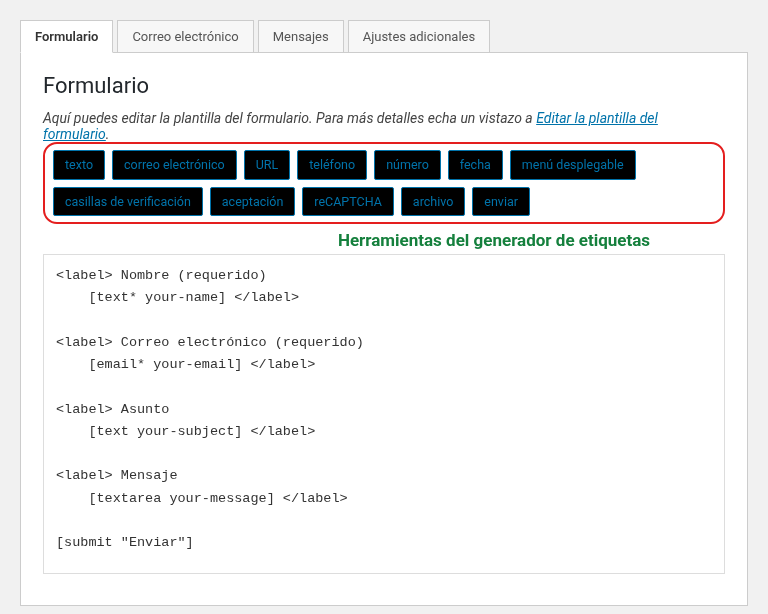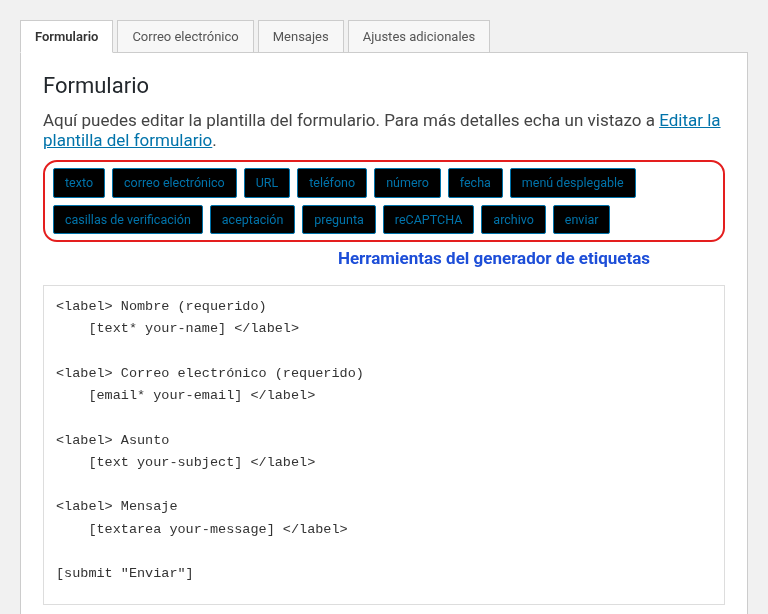--- a/index.html
+++ b/index.html
@@ -53,23 +53,23 @@
       position: relative;
       z-index: 1;
     }
     .panel-title {
       font-size: 22px;
       font-weight: 400;
       color: #23282d;
       margin-bottom: 12px;
     }
     .panel-desc {
-      font-size: 17px;
+      font-size: 14px;
       color: #444;
-      margin-bottom: 10px;
+      font-style: italic;
     }
     .panel-desc a {
       color: #0073aa;
       text-decoration: underline;
     }
     .tag-generator-wrapper {
       border: 2.5px solid #e41e1e;
       border-radius: 14px;
       padding: 6px 8px 6px 8px;
       margin-bottom: 6px;
@@ -89,26 +89,26 @@
       padding: 5px 11px;
       border: 1px solid #0073aa;
       background: #000000;
       color: #0073aa;
       font-size: 12.5px;
       cursor: pointer;
       border-radius: 2px;
       line-height: 1.4;
     }
     .annotation {
-      color: #1d4ed8;
+      color: #15803d;
       font-weight: 700;
       font-size: 17px;
       text-align: center;
       margin-top: 4px;
-      margin-bottom: 17px;
+      margin-bottom: 4px;
       margin-left: 220px;
     }
     .code-area {
       width: 100%;
       height: 320px;
       border: 1px solid #ddd;
       padding: 10px 12px;
       font-family: Consolas, Monaco, "Courier New", monospace;
       font-size: 13.5px;
       line-height: 1.65;
@@ -143,21 +143,20 @@
         <span class="tag-button">correo electrónico</span>
         <span class="tag-button">URL</span>
         <span class="tag-button">teléfono</span>
         <span class="tag-button">número</span>
         <span class="tag-button">fecha</span>
         <span class="tag-button">menú desplegable</span>
       </div>
       <div class="tag-row">
         <span class="tag-button">casillas de verificación</span>
         <span class="tag-button">aceptación</span>
-        <span class="tag-button">pregunta</span>
         <span class="tag-button">reCAPTCHA</span>
         <span class="tag-button">archivo</span>
         <span class="tag-button">enviar</span>
       </div>
     </div>
 
     <div class="annotation">Herramientas del generador de etiquetas</div>
 
     <textarea class="code-area" style="">&lt;label&gt; Nombre (requerido)
     [text* your-name] &lt;/label&gt;

